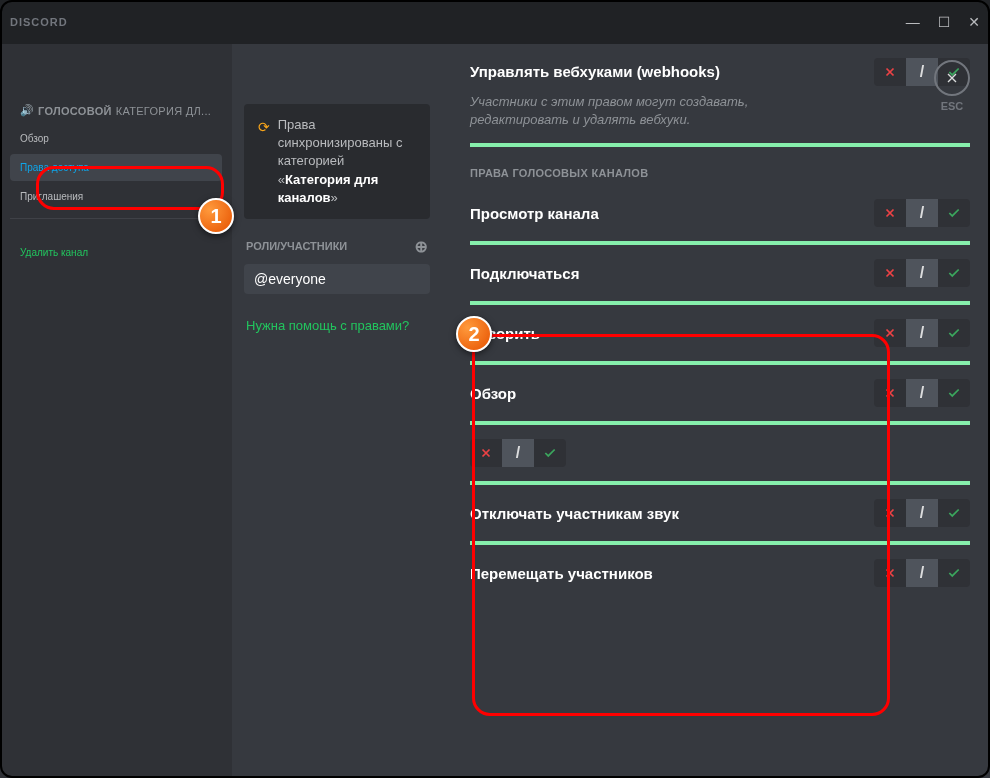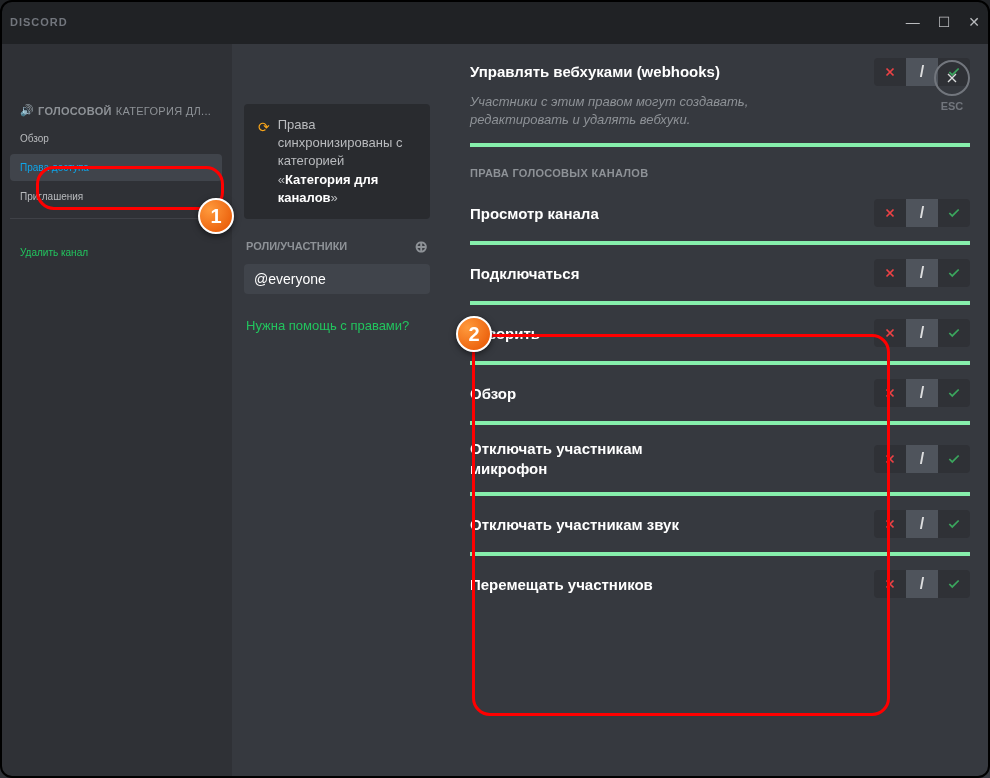--- a/index.html
+++ b/index.html
@@ -190,21 +190,20 @@
               <svg viewBox="0 0 24 24" fill="none" stroke="currentColor" stroke-width="3">
                 <path d="M20 6L9 17l-5-5"></path>
               </svg>
             </div>
           </div>
       </div>
     </div>
 
     <div class="perm-block">
       <div class="perm-row">
-        <div class="perm-title">Отключать участникам микрофон</div>
         <div class="tri-toggle">
             <div class="seg deny">
               <svg viewBox="0 0 24 24" fill="none" stroke="currentColor" stroke-width="3">
                 <path d="M18 6L6 18M6 6l12 12"></path>
               </svg>
             </div>
             <div class="seg pass">/</div>
             <div class="seg allow">
               <svg viewBox="0 0 24 24" fill="none" stroke="currentColor" stroke-width="3">
                 <path d="M20 6L9 17l-5-5"></path>

